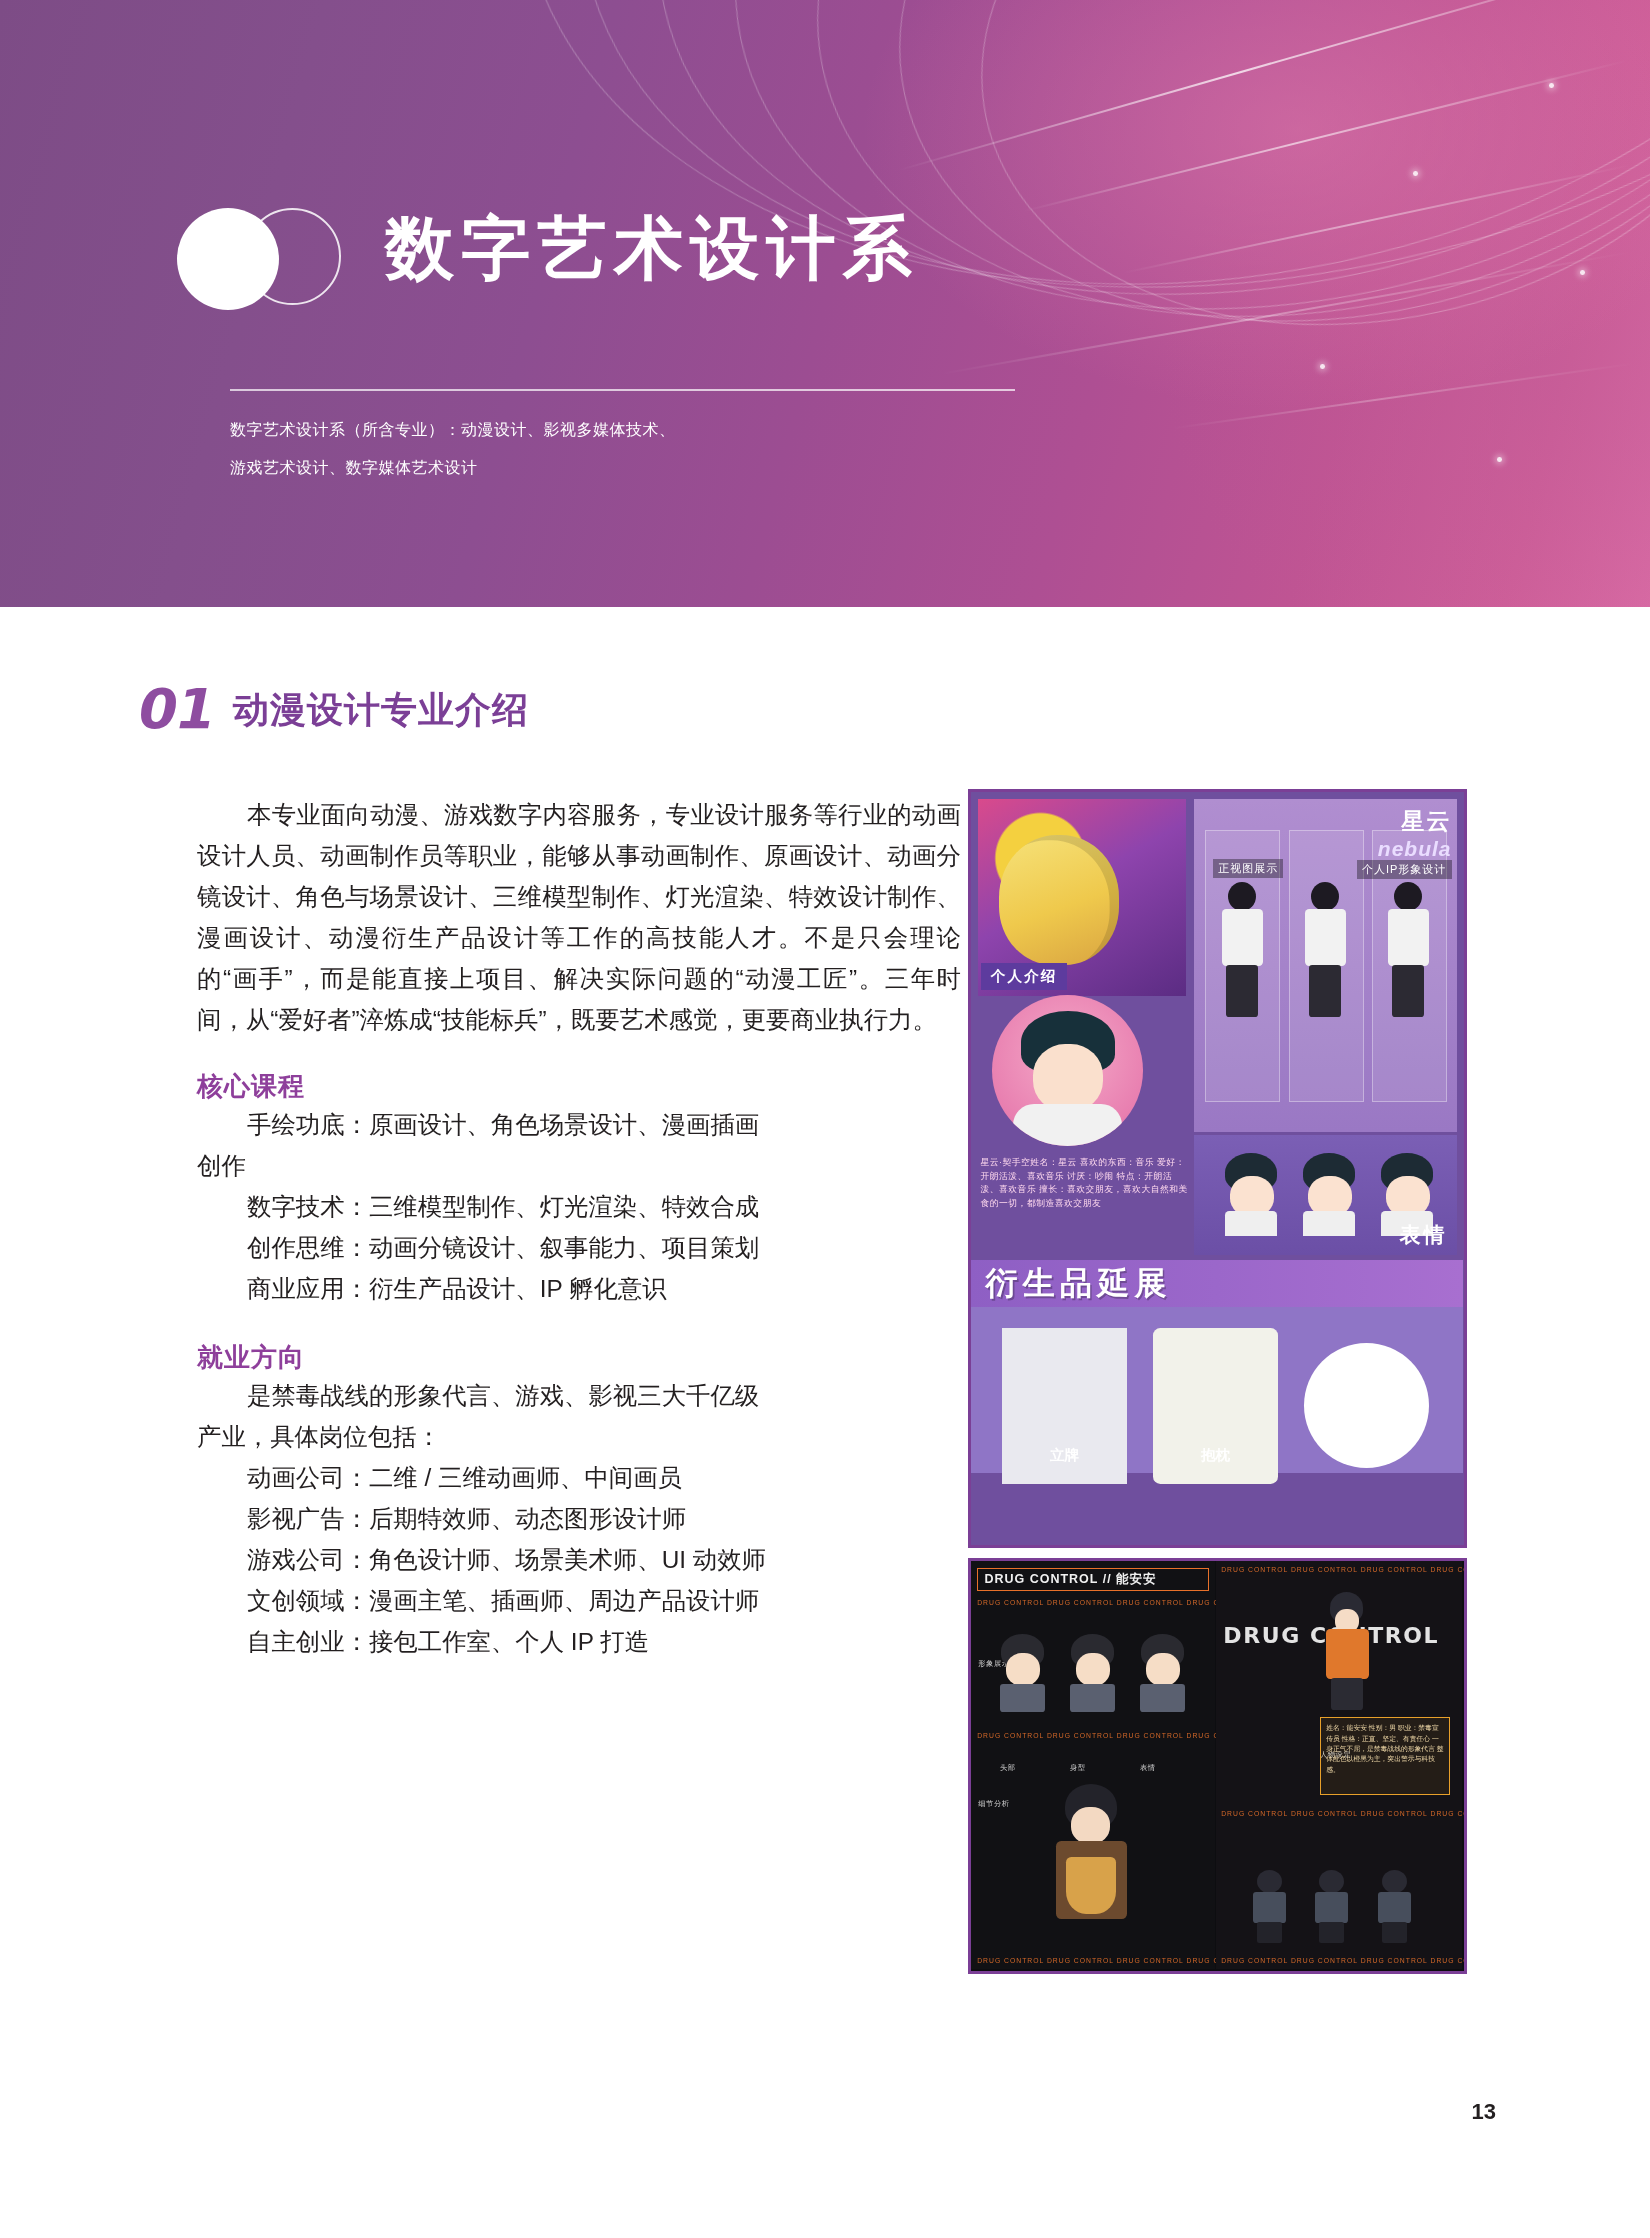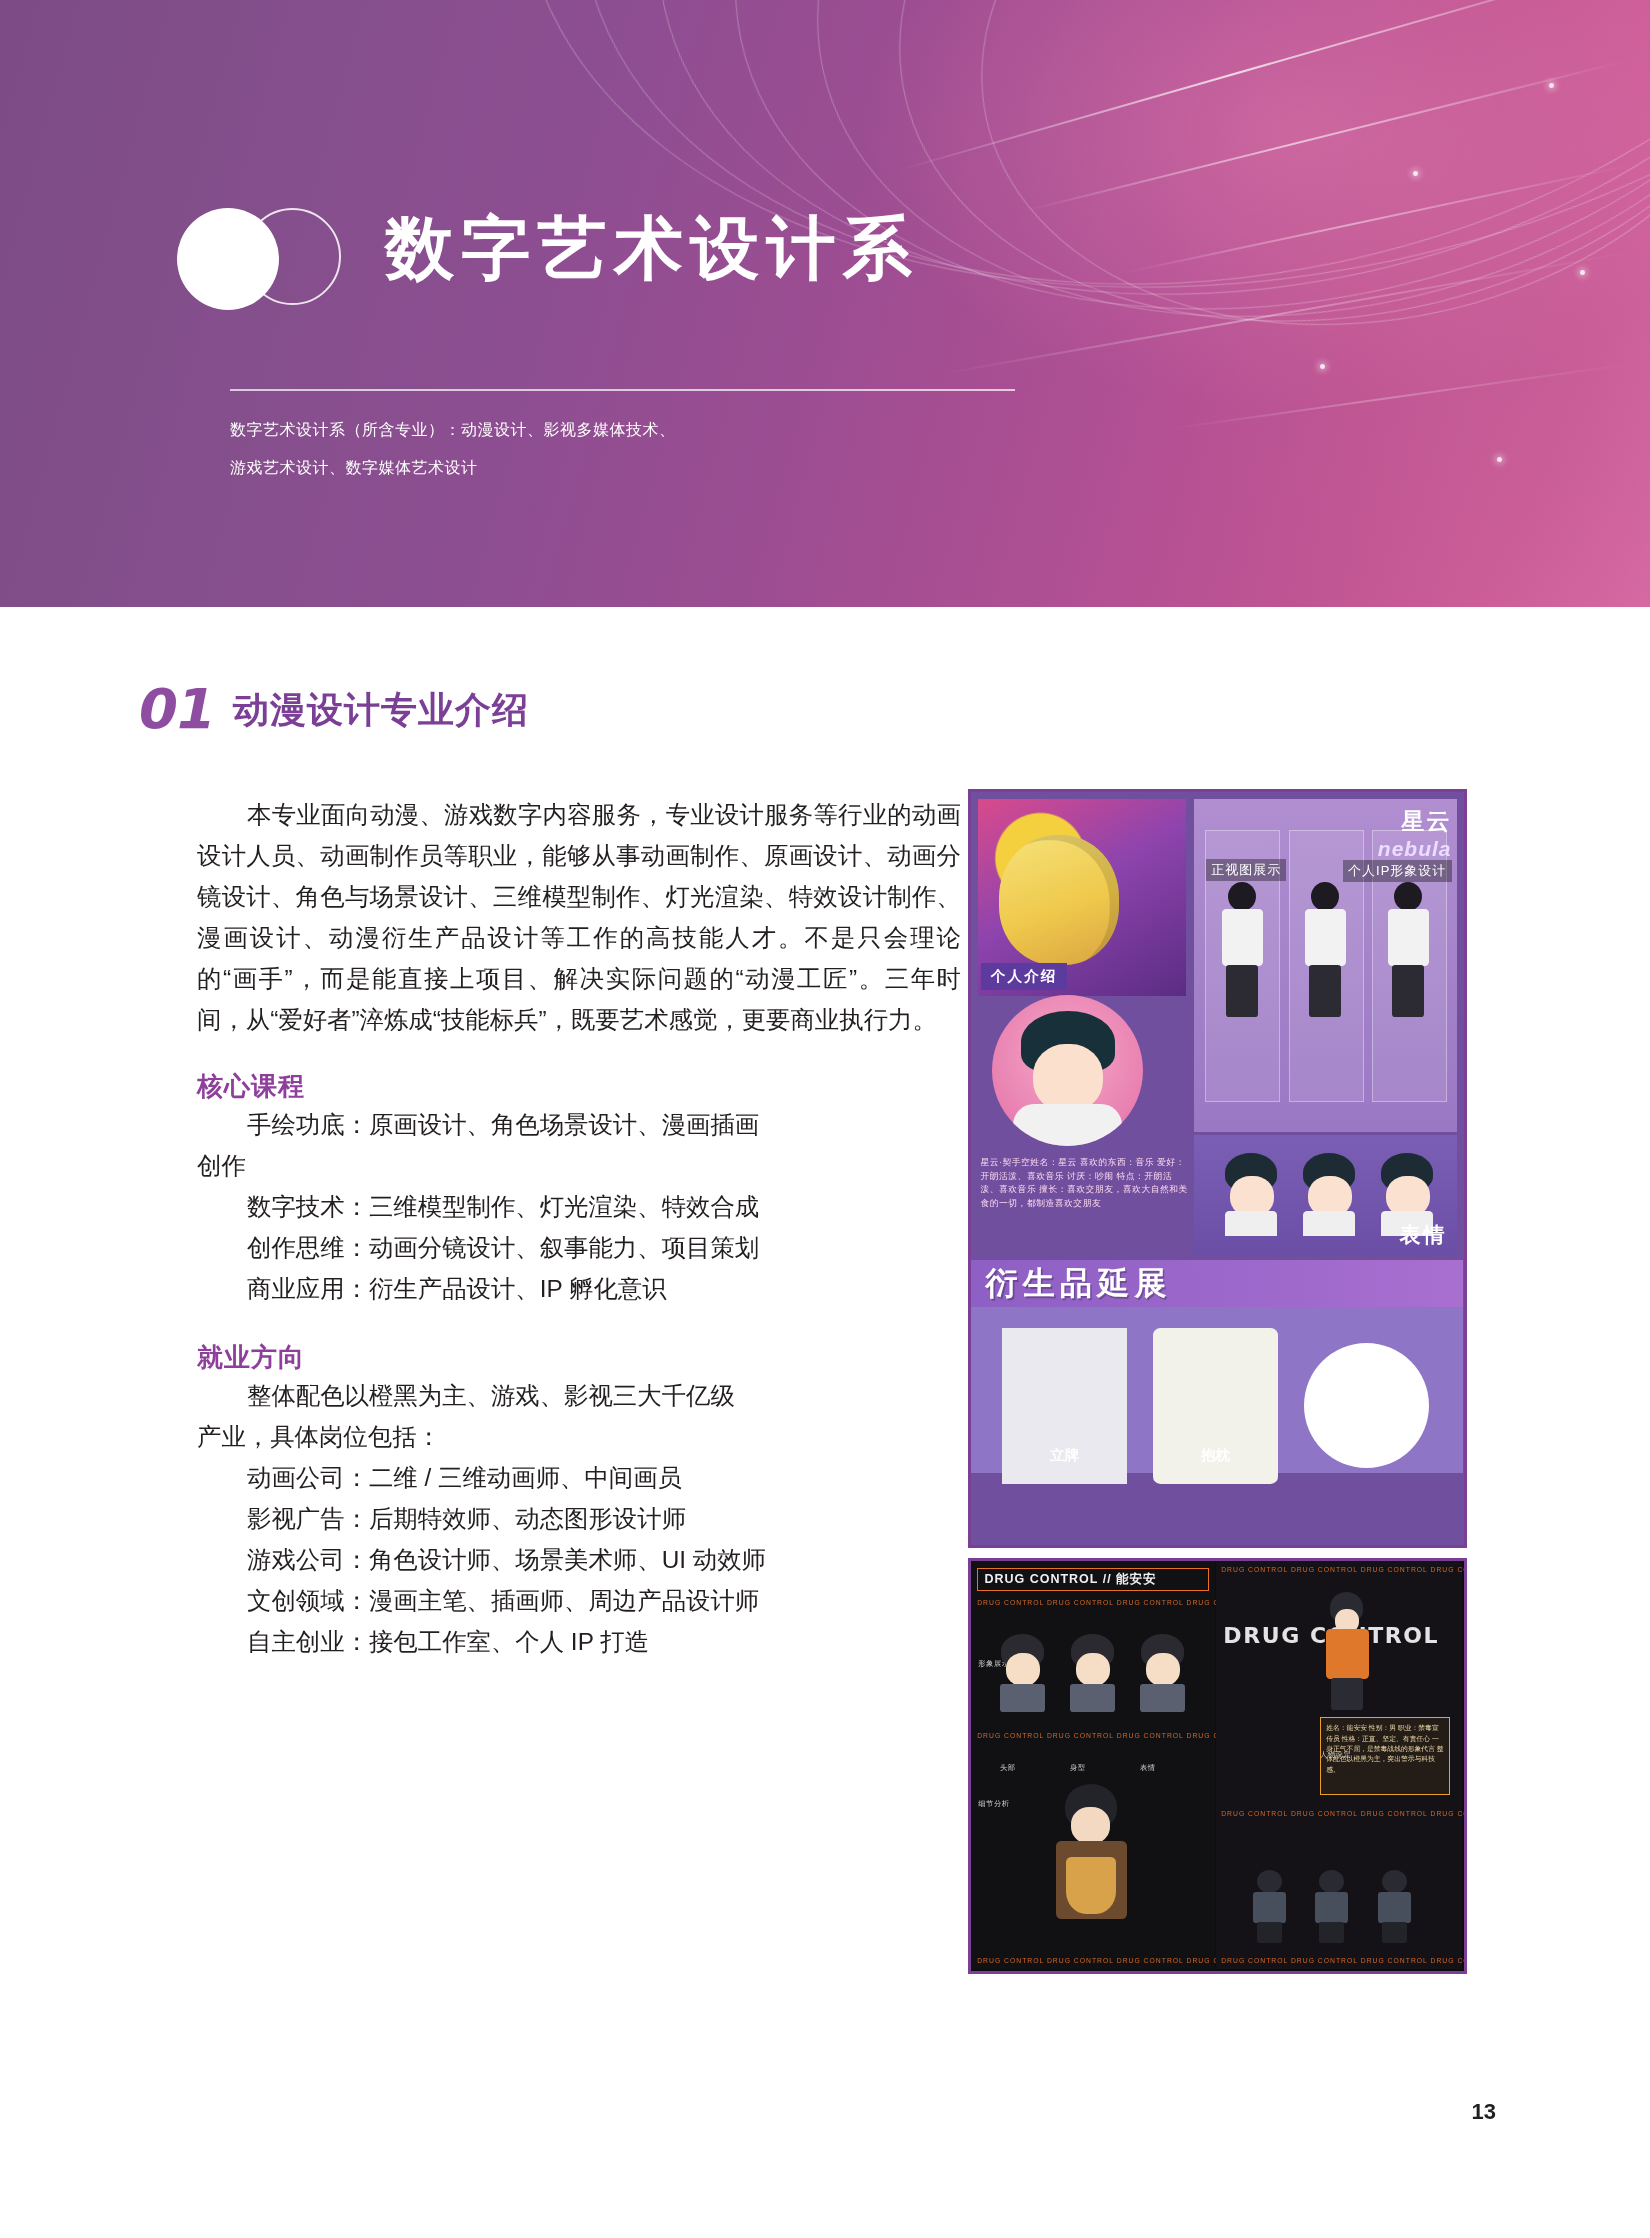--- a/index.html
+++ b/index.html
@@ -240,22 +240,22 @@
   }
   .pt-fig .head { position:absolute; left: 11.4px; top: 0; width: 28px; height: 29px; border-radius: 50%; background:#1d1a22;}
   .pt-fig .body { position:absolute; left: 5.2px; top: 27px; width: 41px; height: 57px; background:#f2f2f2; border-radius: 4.2px;}
   .pt-fig .legs { position:absolute; left: 9.4px; top: 83px; width: 32px; height: 52px; background:#2c2a33; border-radius: 3.1px;}
   .pt-logo {
     position: absolute; right: 12.5px; top: 13.5px; text-align: right; color:#fff;
   }
   .pt-logo .cn { font-size: 23px; font-weight: 700; letter-spacing: 2.1px;}
   .pt-logo .en { font-size: 21px; font-weight: 700; font-style: italic; letter-spacing: 1px; color:#eaddff;}
   .pt-tag {
-    position: absolute; font-size: 13px; color: #fff; background: rgba(0,0,0,0.35);
-    padding: 2.1px 5.2px; letter-spacing: 1px;
+    position: absolute; font-size: 11px; color: #fff; background: rgba(0,0,0,0.35);
+    padding: 2.1px 5.2px; letter-spacing: 1px; margin-left: 7px;
   }
   .pt-badge {
     position: absolute; left: 10.4px; top: 171px;
     background: #5d3b9e; color: #fff; font-size: 14.6px; font-weight: 700;
     padding: 4.2px 9.4px; letter-spacing: 2.1px;
   }
   .pt-avatar {
     position: absolute; left: 21px; top: 203px; width: 151px; height: 151px;
     border-radius: 50%;
     background: radial-gradient(circle at 50% 40%, #f5a9c8 0%, #e87fb0 70%, #d96aa3 100%);
@@ -399,21 +399,21 @@
     <span style="display:inline-block; text-indent:50px;">手绘功底：原画设计、角色场景设计、漫画插画</span>
   </p>
   <p class="flow-line">创作</p>
   <p class="list-line">数字技术：三维模型制作、灯光渲染、特效合成</p>
   <p class="list-line">创作思维：动画分镜设计、叙事能力、项目策划</p>
   <p class="list-line">商业应用：衍生产品设计、IP 孵化意识</p>
 
   <p class="sub-head mt-3">就业方向</p>
 
   <p class="flow-line mt-2">
-    <span style="display:inline-block; text-indent:50px;">整体配色以橙黑为主、游戏、影视三大千亿级</span>
+    <span style="display:inline-block; text-indent:50px;">是禁毒战线的形象代言、游戏、影视三大千亿级</span>
   </p>
   <p class="flow-line">产业，具体岗位包括：</p>
 
   <p class="list-line">动画公司：二维 / 三维动画师、中间画员</p>
   <p class="list-line">影视广告：后期特效师、动态图形设计师</p>
   <p class="list-line">游戏公司：角色设计师、场景美术师、UI 动效师</p>
   <p class="list-line">文创领域：漫画主笔、插画师、周边产品设计师</p>
   <p class="list-line">自主创业：接包工作室、个人 IP 打造</p>
 </div>
 

